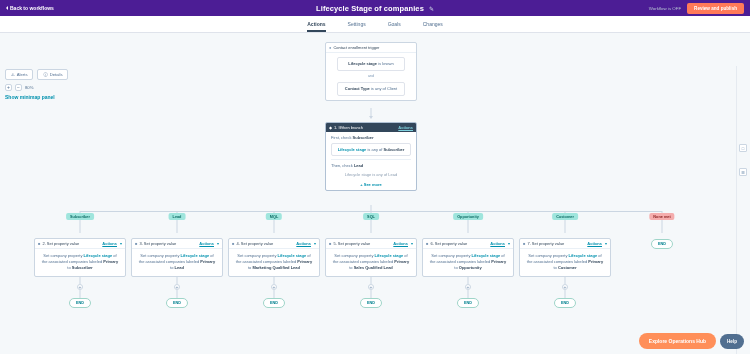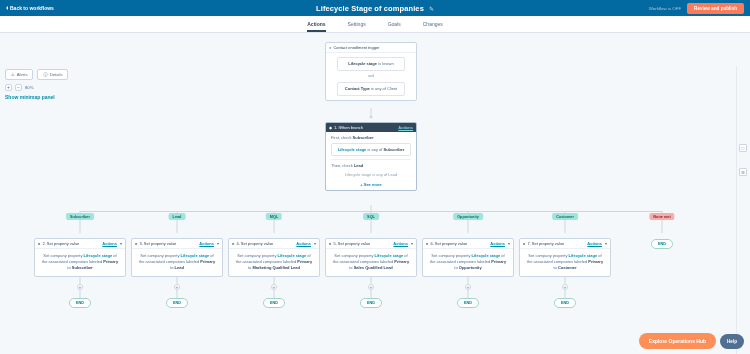--- a/index.html
+++ b/index.html
@@ -8,21 +8,21 @@
     font-family: "Liberation Sans", sans-serif;
     background: #f5f8fa;
     font-size: 5px;
     color: #33475b;
     position: relative;
   }
 
   
   .navbar {
     height: 16px;
-    background: #0369a1;
+    background: #4c1d95;
     display: flex;
     align-items: center;
     padding: 8px 6px;
     position: relative;
   }
   .nav-back { display: flex; align-items: center; gap: 2px; color: #ffffff; font-size: 5px; font-weight: bold; }
   .chev-left {
     width: 0; height: 0;
     border-top: 2.2px solid transparent;
     border-bottom: 2.2px solid transparent;

